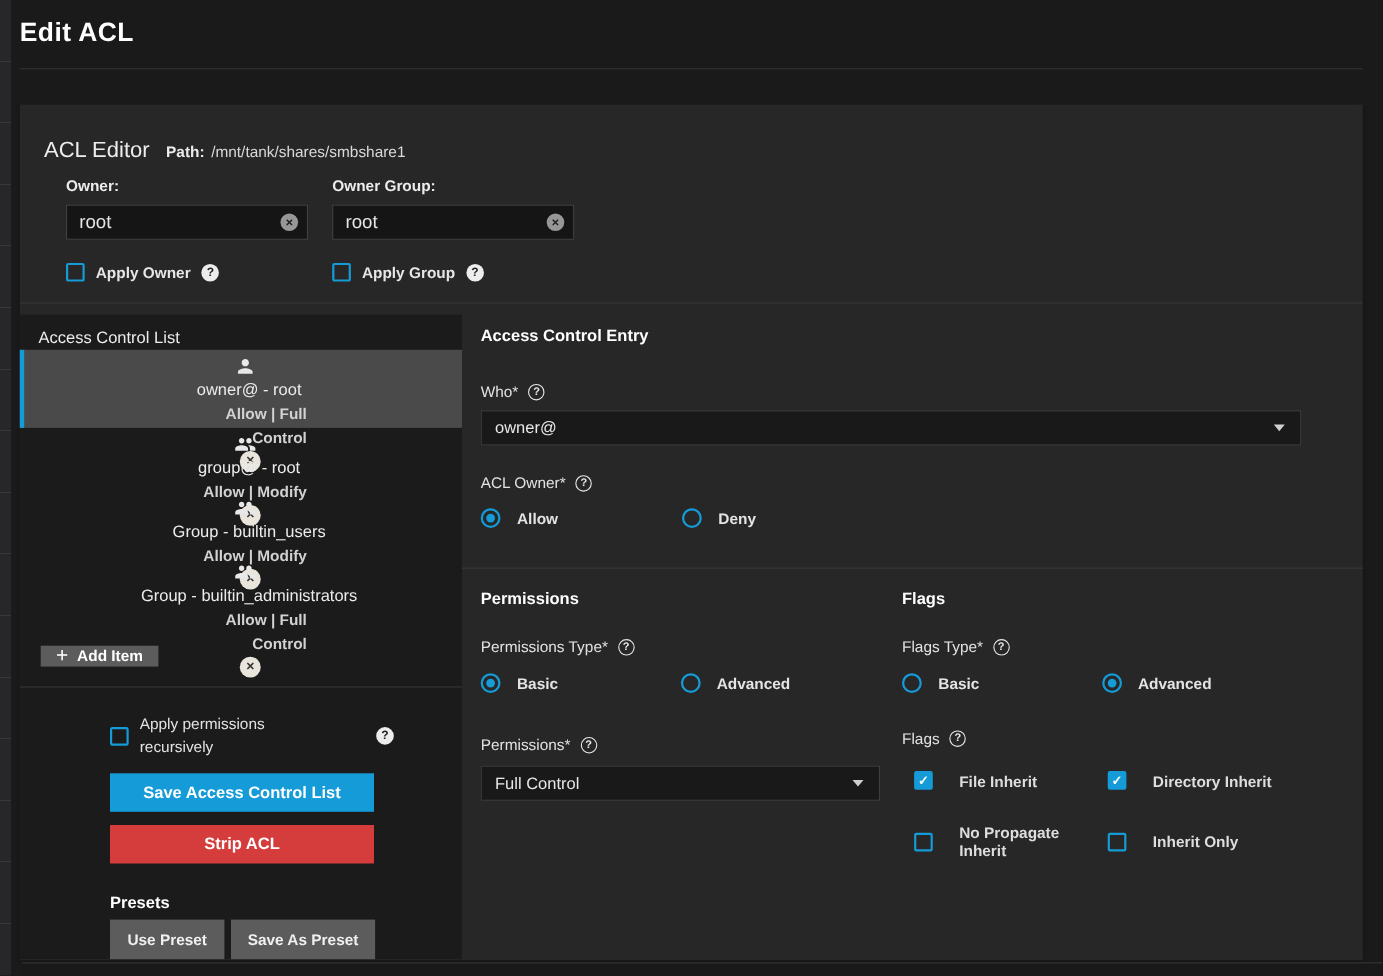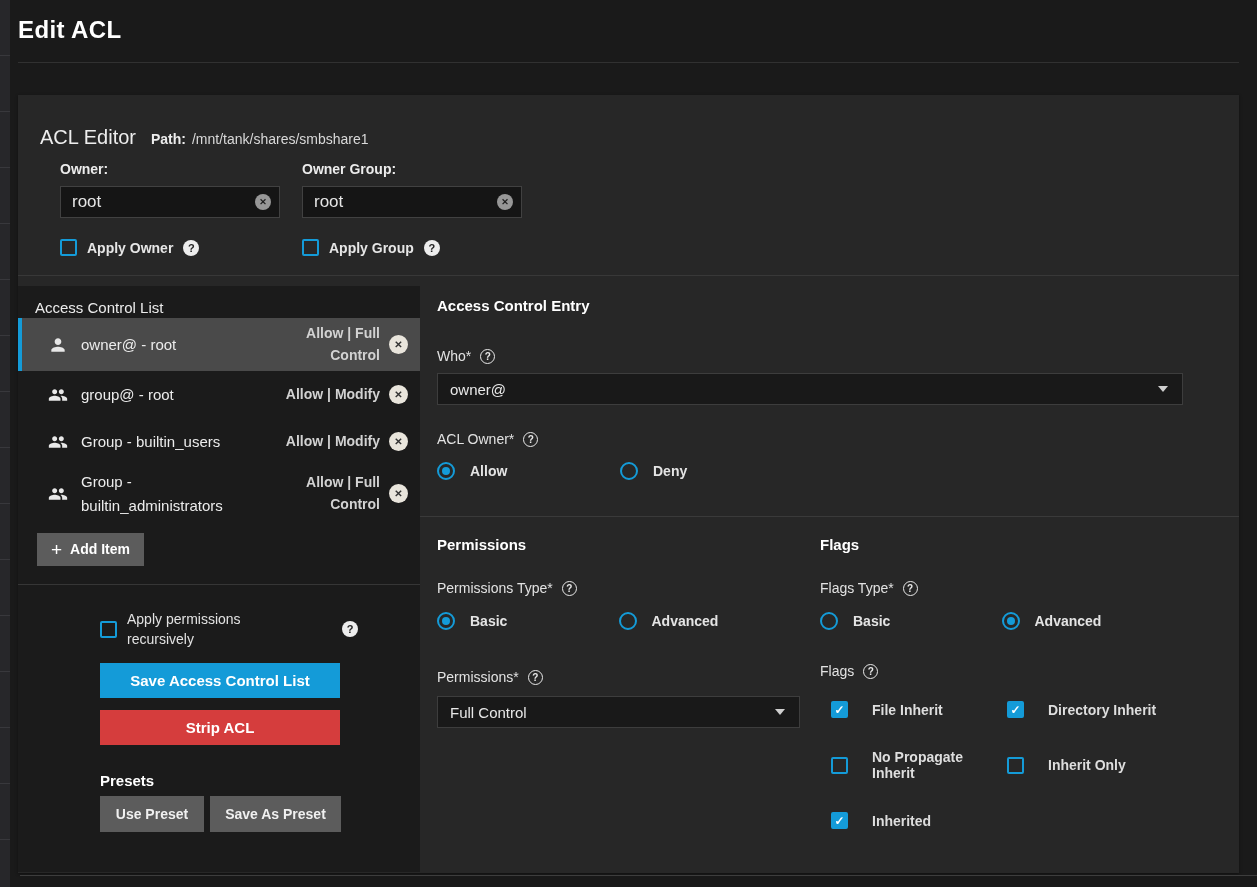--- a/index.html
+++ b/index.html
@@ -53,21 +53,21 @@
     font-size:11px;font-weight:700;flex:none;cursor:pointer;}
   .help.filled{background:#ededed;color:#222;}
   .help.outline{border:1.5px solid #e9e9e9;color:#e9e9e9;width:15px;height:15px;font-size:10px;}
 
   .card-divider{height:1px;background:#383838;}
 
   
   .main-split{display:flex;height:596px;}
   .left-panel{width:402px;margin-top:10px;background:var(--panel-bg);display:flex;flex-direction:column;}
   .list-title{padding:13px 0 2px 17px;font-size:15px;color:#ececec;}
-  .acl-item{position:relative;display:flex;align-items:center;min-height:47px;padding:5px 12px 5px 30px;cursor:pointer;}
+  .acl-item{position:relative;display:flex;align-items:center;min-height:47px;padding:5px 12px 5px 20px;cursor:pointer;flex-direction:column;}
   .acl-item.selected{background:#4a4a4a;min-height:52px;}
   .acl-item.selected::before{content:"";position:absolute;left:0;top:0;bottom:0;width:4px;background:var(--accent);}
   .item-icon{width:20px;height:20px;flex:none;display:flex;align-items:center;justify-content:center;}
   .item-icon svg{width:20px;height:20px;fill:#e8e8e8;}
   .item-who{margin-left:13px;font-size:15px;color:#ececec;flex:1;padding-right:6px;line-height:1.55;}
   .item-perm{width:112px;text-align:right;font-size:14px;font-weight:700;color:#d2d2d2;line-height:1.55;}
   .item-remove{margin-left:9px;width:19px;height:19px;border-radius:50%;background:#e9e5dc;color:#333;flex:none;
     display:flex;align-items:center;justify-content:center;font-size:10px;font-weight:700;cursor:pointer;}
   .add-item-btn{margin:11px 0 0 19px;width:107px;height:33px;background:#5c5c5c;border:none;color:#fff;
     font-size:14px;font-weight:700;display:flex;align-items:center;justify-content:center;gap:8px;cursor:pointer;}
@@ -336,26 +336,20 @@
                 <div class="flag-row">
                   <div class="flag-cell">
                     <span class="cb"></span>
                     <span class="cb-label">No Propagate Inherit</span>
                   </div>
                   <div class="flag-cell">
                     <span class="cb"></span>
                     <span class="cb-label">Inherit Only</span>
                   </div>
                 </div>
-                <div class="flag-row">
-                  <div class="flag-cell">
-                    <span class="cb on"></span>
-                    <span class="cb-label">Inherited</span>
-                  </div>
-                </div>
               </div>
             </div>
           </div>
         </div>
       </div>
     </div>
 
     <div class="bottom-line"></div>
     <div class="bottom-strip"></div>
   </div>

